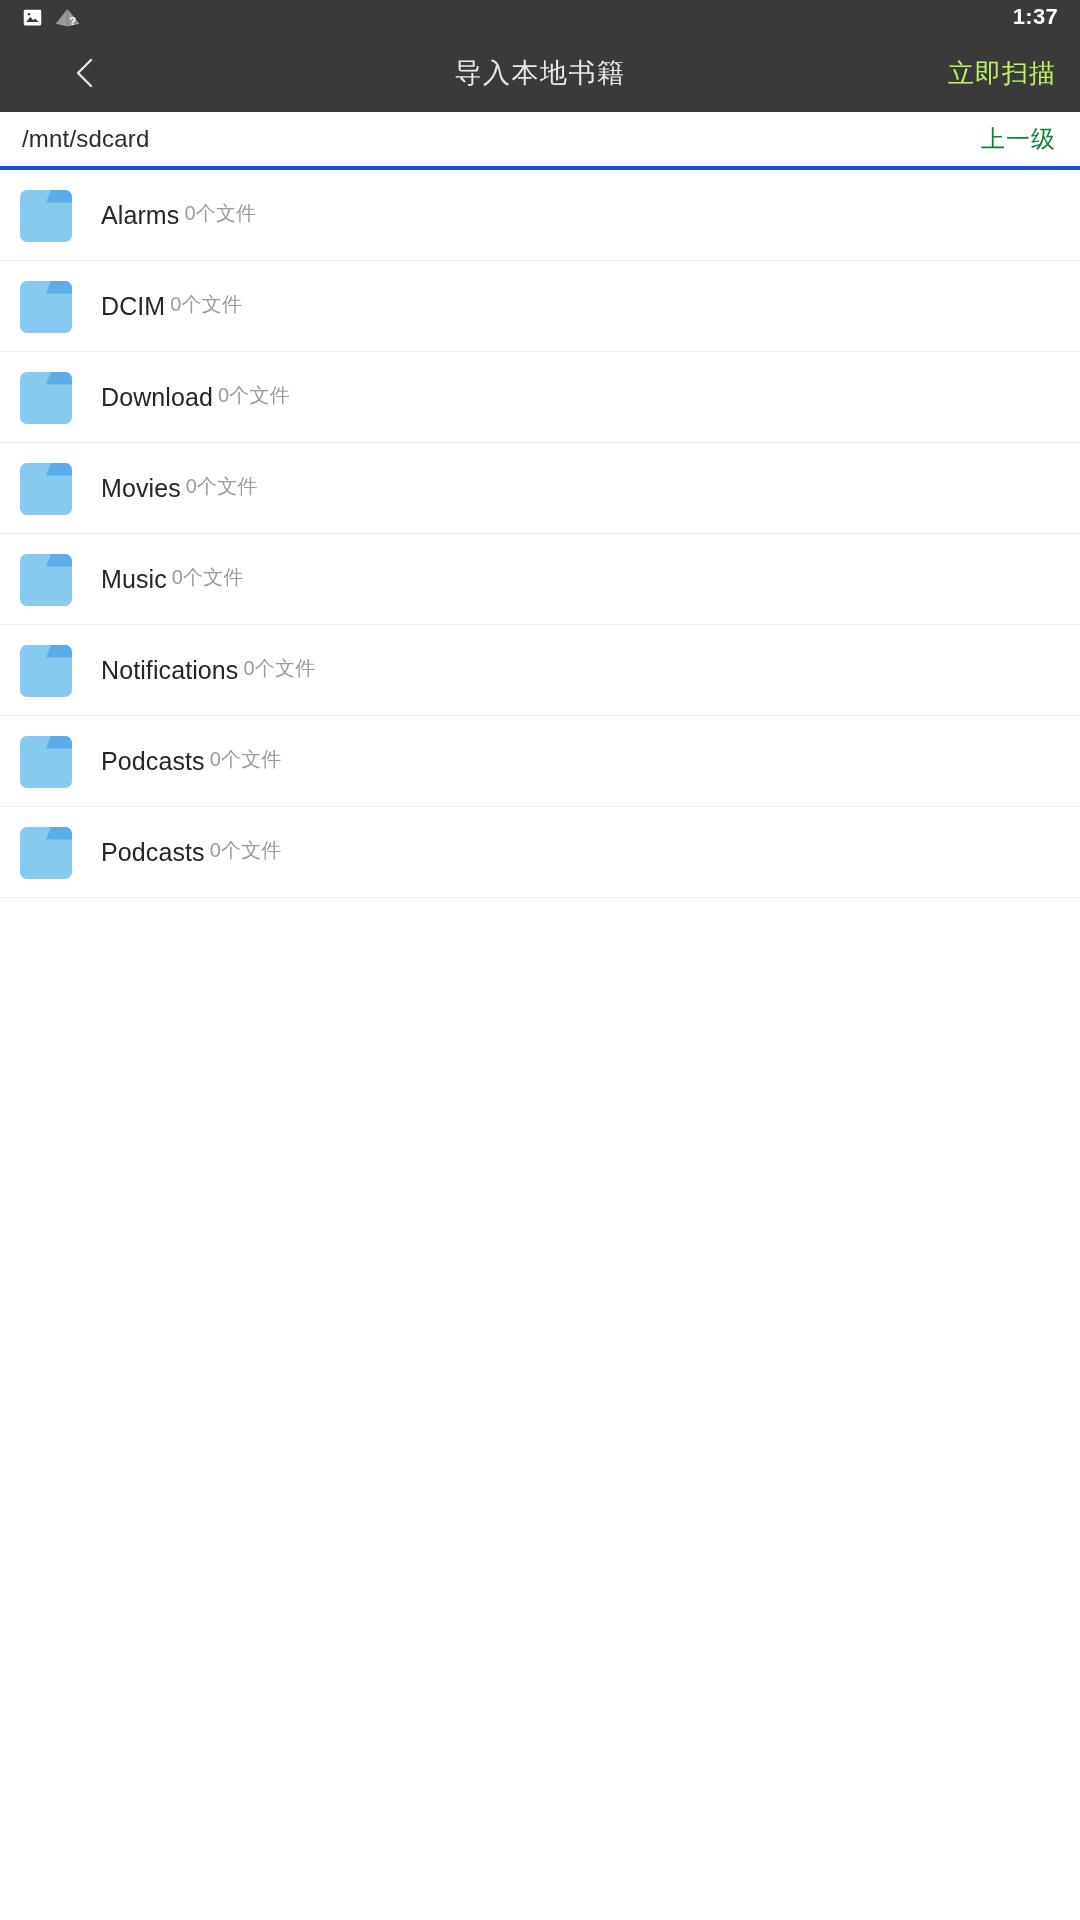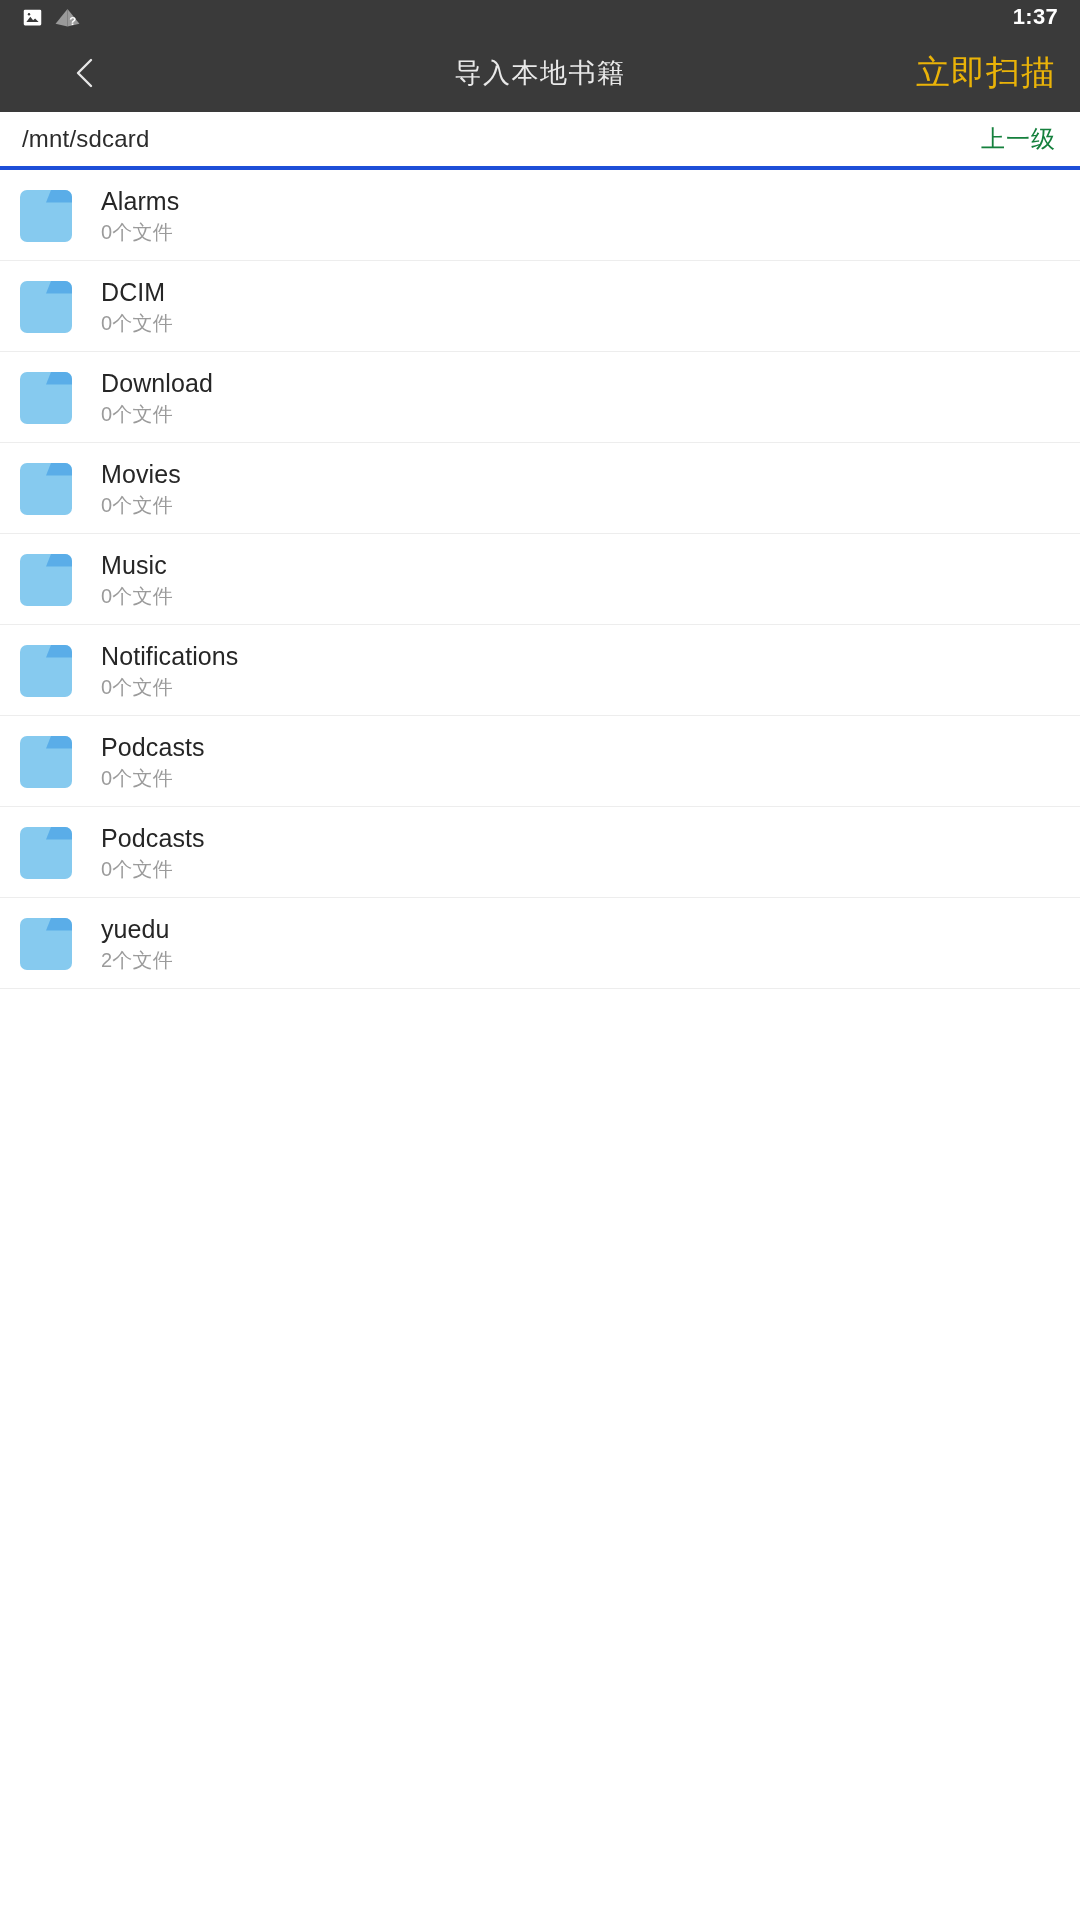--- a/index.html
+++ b/index.html
@@ -40,21 +40,21 @@
   }
   .ic-chevron-left { width:26px; height:34px; display:block; }
   .appbar-title {
     position:absolute; left:0; right:0; top:0; height:78px;
     display:flex; align-items:center; justify-content:center;
     color:#e9e9e9; font-size:27px; letter-spacing:1.5px;
     pointer-events:none;
   }
   .appbar-action {
     margin-left:auto; margin-right:24px;
-    color:#eab308; font-size:34px; letter-spacing:1px;
+    color:#bef264; font-size:26px; letter-spacing:1px;
     cursor:pointer; position:relative; z-index:2;
   }
 
   
   .pathbar {
     height:58px; background:#ffffff;
     display:flex; align-items:center;
     padding:0 24px 0 22px;
     border-bottom:4px solid #1d4ed8;
   }
@@ -94,21 +94,21 @@
   .folder-icon .tab {
     position:absolute;
     top:0; right:0;
     width:26px; height:13px;
     background:#5aade8;
     clip-path:polygon(20% 0, 100% 0, 100% 100%, 0 100%);
   }
 
   .file-meta {
     margin-left:29px;
-    display:flex; flex-direction:column;
+    display:flex; flex-direction:row;
     justify-content:center;
     gap:5px;
   }
   .file-name {
     color:#262626; font-size:25px; line-height:1.1;
     letter-spacing:0.1px;
   }
   .file-count {
     color:#9b9b9b; font-size:20px; line-height:1.1;
     letter-spacing:0.2px;
@@ -224,24 +224,15 @@
       </div>
       <div class="file-row">
         <div class="folder-icon">
           <div class="tab"></div>
         </div>
         <div class="file-meta">
           <div class="file-name">Podcasts</div>
           <div class="file-count">0个文件</div>
         </div>
       </div>
-      <div class="file-row">
-        <div class="folder-icon">
-          <div class="tab"></div>
-        </div>
-        <div class="file-meta">
-          <div class="file-name">yuedu</div>
-          <div class="file-count">2个文件</div>
-        </div>
-      </div>
     </div>
 
 </div>
 
 </body></html>

